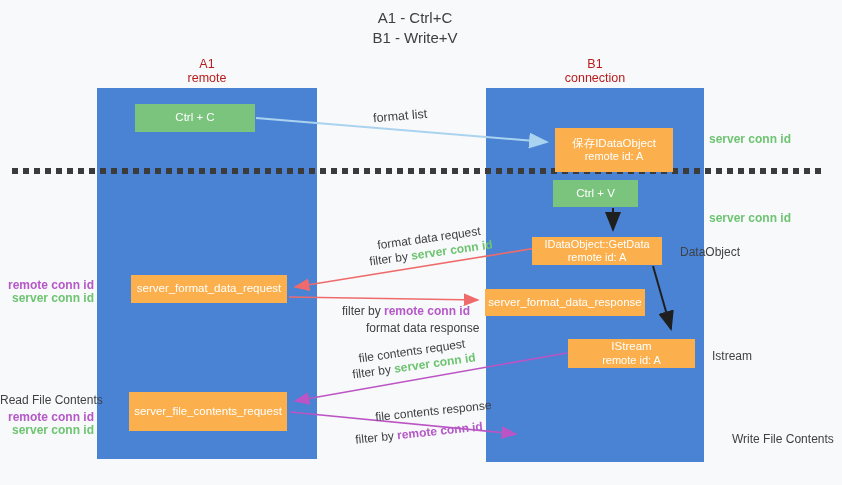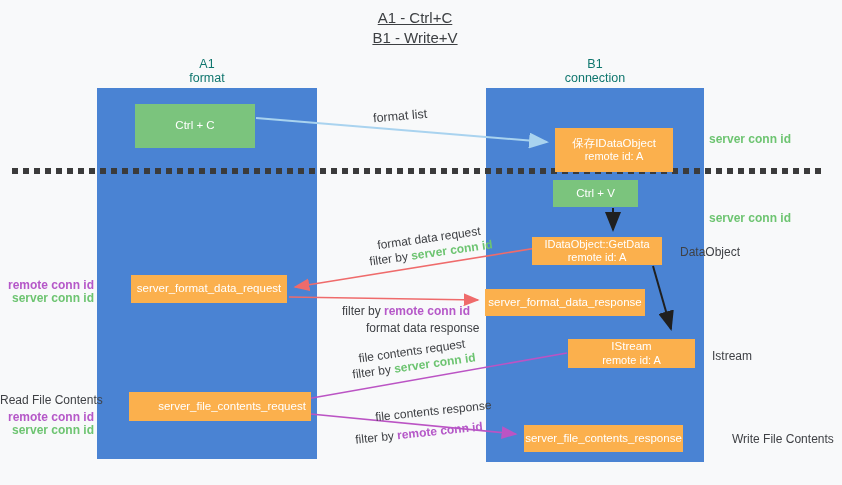--- a/index.html
+++ b/index.html
@@ -5,25 +5,25 @@
   html,body { margin:0; padding:0; }
   body { font-family:"Liberation Sans","DejaVu Sans",sans-serif; background:#eceff1; }
   .stage {
     position:relative; width:842px; height:485px; margin:0 auto;
     background:#f8f9fa; overflow:hidden;
     font-family:"Liberation Sans","DejaVu Sans",sans-serif;
   }
   .abs { position:absolute; }
   .title {
     left:300px; top:8px; width:230px; text-align:center;
-    font-size:15px; line-height:20px; color:#3d4043; z-index:3;text-decoration:underline;
+    font-size:15px; line-height:20px; color:#3d4043; z-index:3;
   }
   .col-header {
     width:140px; text-align:center; font-size:12.5px; line-height:14px;
-    color:#0f766e; z-index:3; top:57px;
+    color:#b91c1c; z-index:3; top:57px;
   }
   .column { top:88px; background:#4a83d3; z-index:1; }
   .col-left  { left:97px;  width:220px; height:371px; }
   .col-right { left:486px; width:218px; height:374px; }
   svg.arrows { left:0; top:0; z-index:2; pointer-events:none; }
   .node {
     display:flex; flex-direction:column; align-items:center; justify-content:center;
     text-align:center; color:#ffffff; z-index:3; font-size:11.5px; line-height:13.5px;
   }
   .node.green  { background:#7bc47d; }
@@ -44,21 +44,21 @@
 
 <div class="stage">
 
   <div class="abs title">
     <div>A1 - Ctrl+C</div>
     <div>B1 - Write+V</div>
   </div>
 
   <div class="abs col-header" style="left:137px;">
     <div>A1</div>
-    <div>format</div>
+    <div>remote</div>
   </div>
   <div class="abs col-header" style="left:525px;text-align:center;">
     <div>B1</div>
     <div>connection</div>
   </div>
 
   <div class="abs column col-left"></div>
   <div class="abs column col-right"></div>
 
   <svg class="abs arrows" width="842" height="485" viewBox="0 0 842 485">
@@ -79,21 +79,21 @@
     <line x1="12" y1="171" x2="824" y2="171" stroke="#3b3b3b" stroke-width="6" stroke-dasharray="6 5"></line>
     <line x1="256" y1="118" x2="547" y2="142" stroke="#a9d3ef" stroke-width="2" marker-end="url(#m-blue)"></line>
     <line x1="613" y1="208" x2="613" y2="230" stroke="#1f1f1f" stroke-width="2" marker-end="url(#m-black)"></line>
     <line x1="653" y1="266" x2="671" y2="329" stroke="#1f1f1f" stroke-width="2" marker-end="url(#m-black)"></line>
     <line x1="549" y1="246" x2="295" y2="287" stroke="#ef6b6b" stroke-width="1.6" marker-end="url(#m-red)"></line>
     <line x1="289" y1="297" x2="478" y2="300" stroke="#ef6b6b" stroke-width="1.6" marker-end="url(#m-red)"></line>
     <line x1="567" y1="353" x2="295" y2="401" stroke="#bb54c4" stroke-width="1.6" marker-end="url(#m-mag)"></line>
     <line x1="290" y1="412" x2="516" y2="434" stroke="#bb54c4" stroke-width="1.6" marker-end="url(#m-mag)"></line>
   </svg>
 
-  <div class="abs node green" style="left:135px; top:104px; width:120px; height:44px;align-items:center;">
+  <div class="abs node green" style="left:135px; top:104px; width:120px; height:28px;align-items:center;">
     <div>Ctrl + C</div>
   </div>
 
   <div class="abs node orange" style="left:555px; top:128px; width:118px; height:44px;">
     <div>保存IDataObject</div>
     <div class="l2">remote id: A</div>
   </div>
 
   <div class="abs node green" style="left:553px; top:180px; width:85px; height:27px;">
     <div>Ctrl + V</div>
@@ -110,27 +110,24 @@
 
   <div class="abs node orange" style="left:485px; top:289px; width:160px; height:27px;">
     <div>server_format_data_response</div>
   </div>
 
   <div class="abs node orange" style="left:568px; top:339px; width:127px; height:29px;">
     <div>IStream</div>
     <div class="l2">remote id: A</div>
   </div>
 
-  <div class="abs node orange" style="left:129px; top:392px; width:158px; height:29px;padding-left:24px;">
+  <div class="abs node orange" style="left:129px; top:392px; width:158px; height:39px;">
     <div>server_file_contents_request</div>
   </div>
 
-  <div class="abs node orange" style="left:524px; top:425px; width:159px; height:27px;">
-    <div>server_file_contents_response</div>
-  </div>
 
   <div class="abs lbl rot5" style="left:373px; top:109px; font-size:12.5px;">format list</div>
 
   <div class="abs lbl center rot8 lh15" style="left:360px; top:231px; width:140px;">
     <div>format data request</div>
     <div><span>filter by </span><span class="bold-green">server conn id</span></div>
   </div>
 
   <div class="abs lbl" style="left:366px; top:284px;margin-top:37px;">format data response</div>
   <div class="abs lbl" style="left:342px; top:304px;"><span>filter by </span><span class="bold-purple">remote conn id</span></div>

